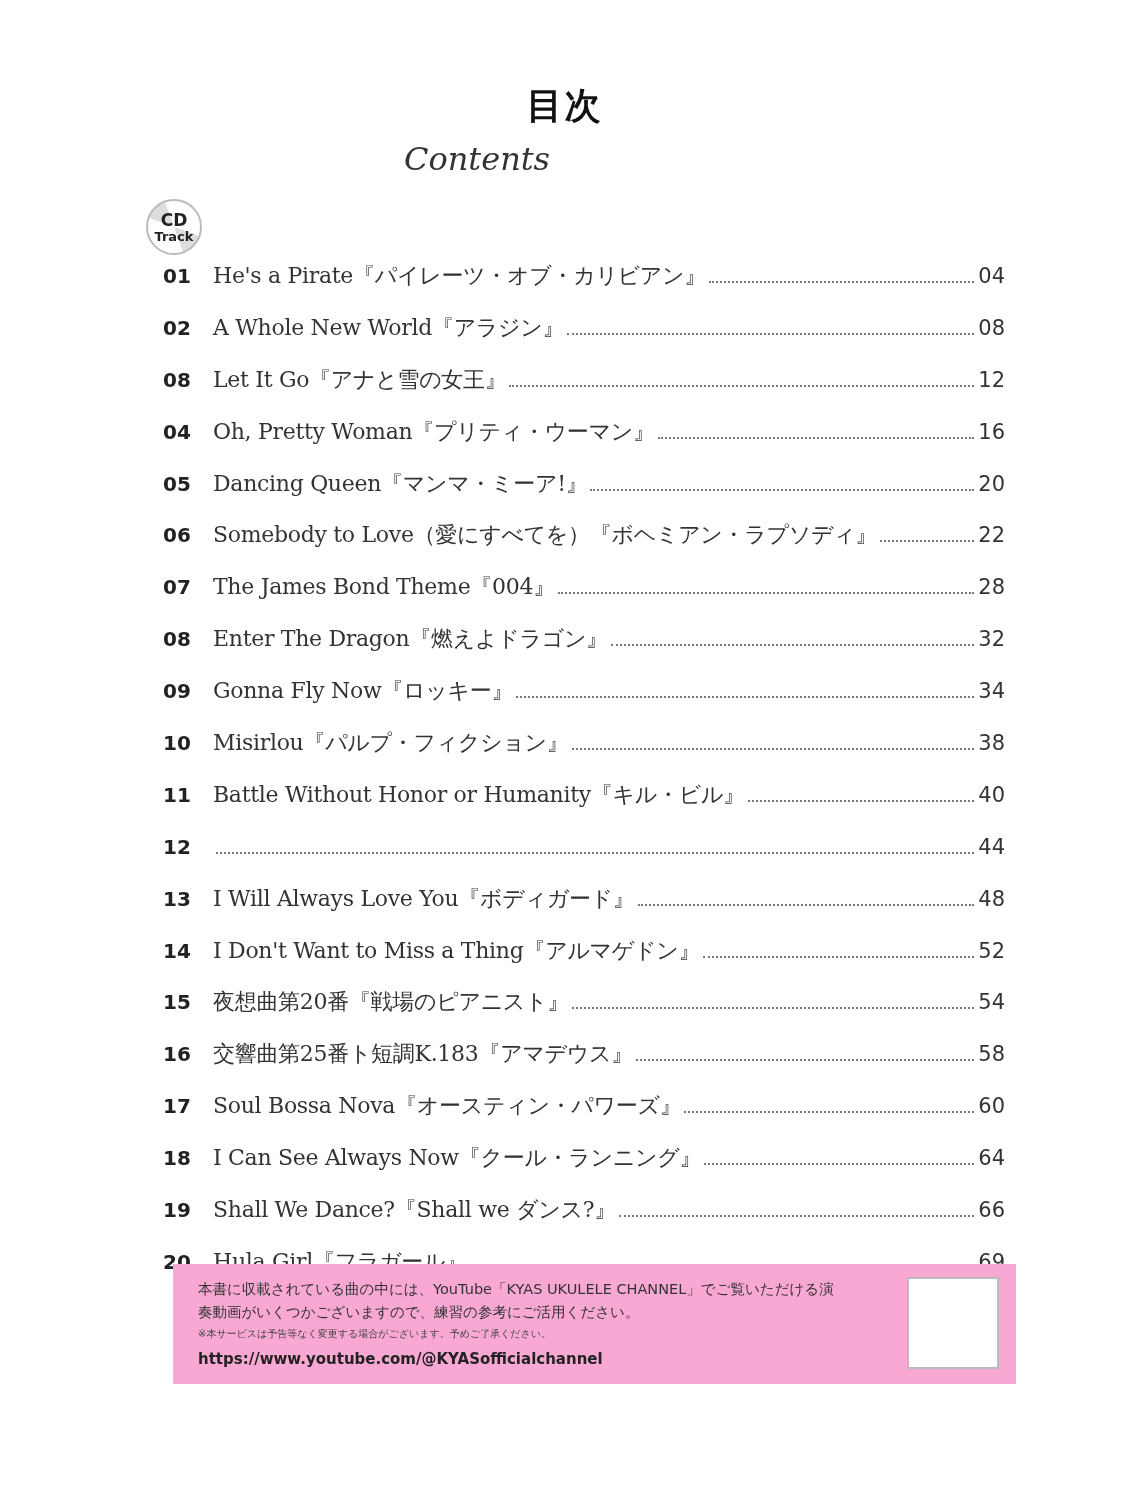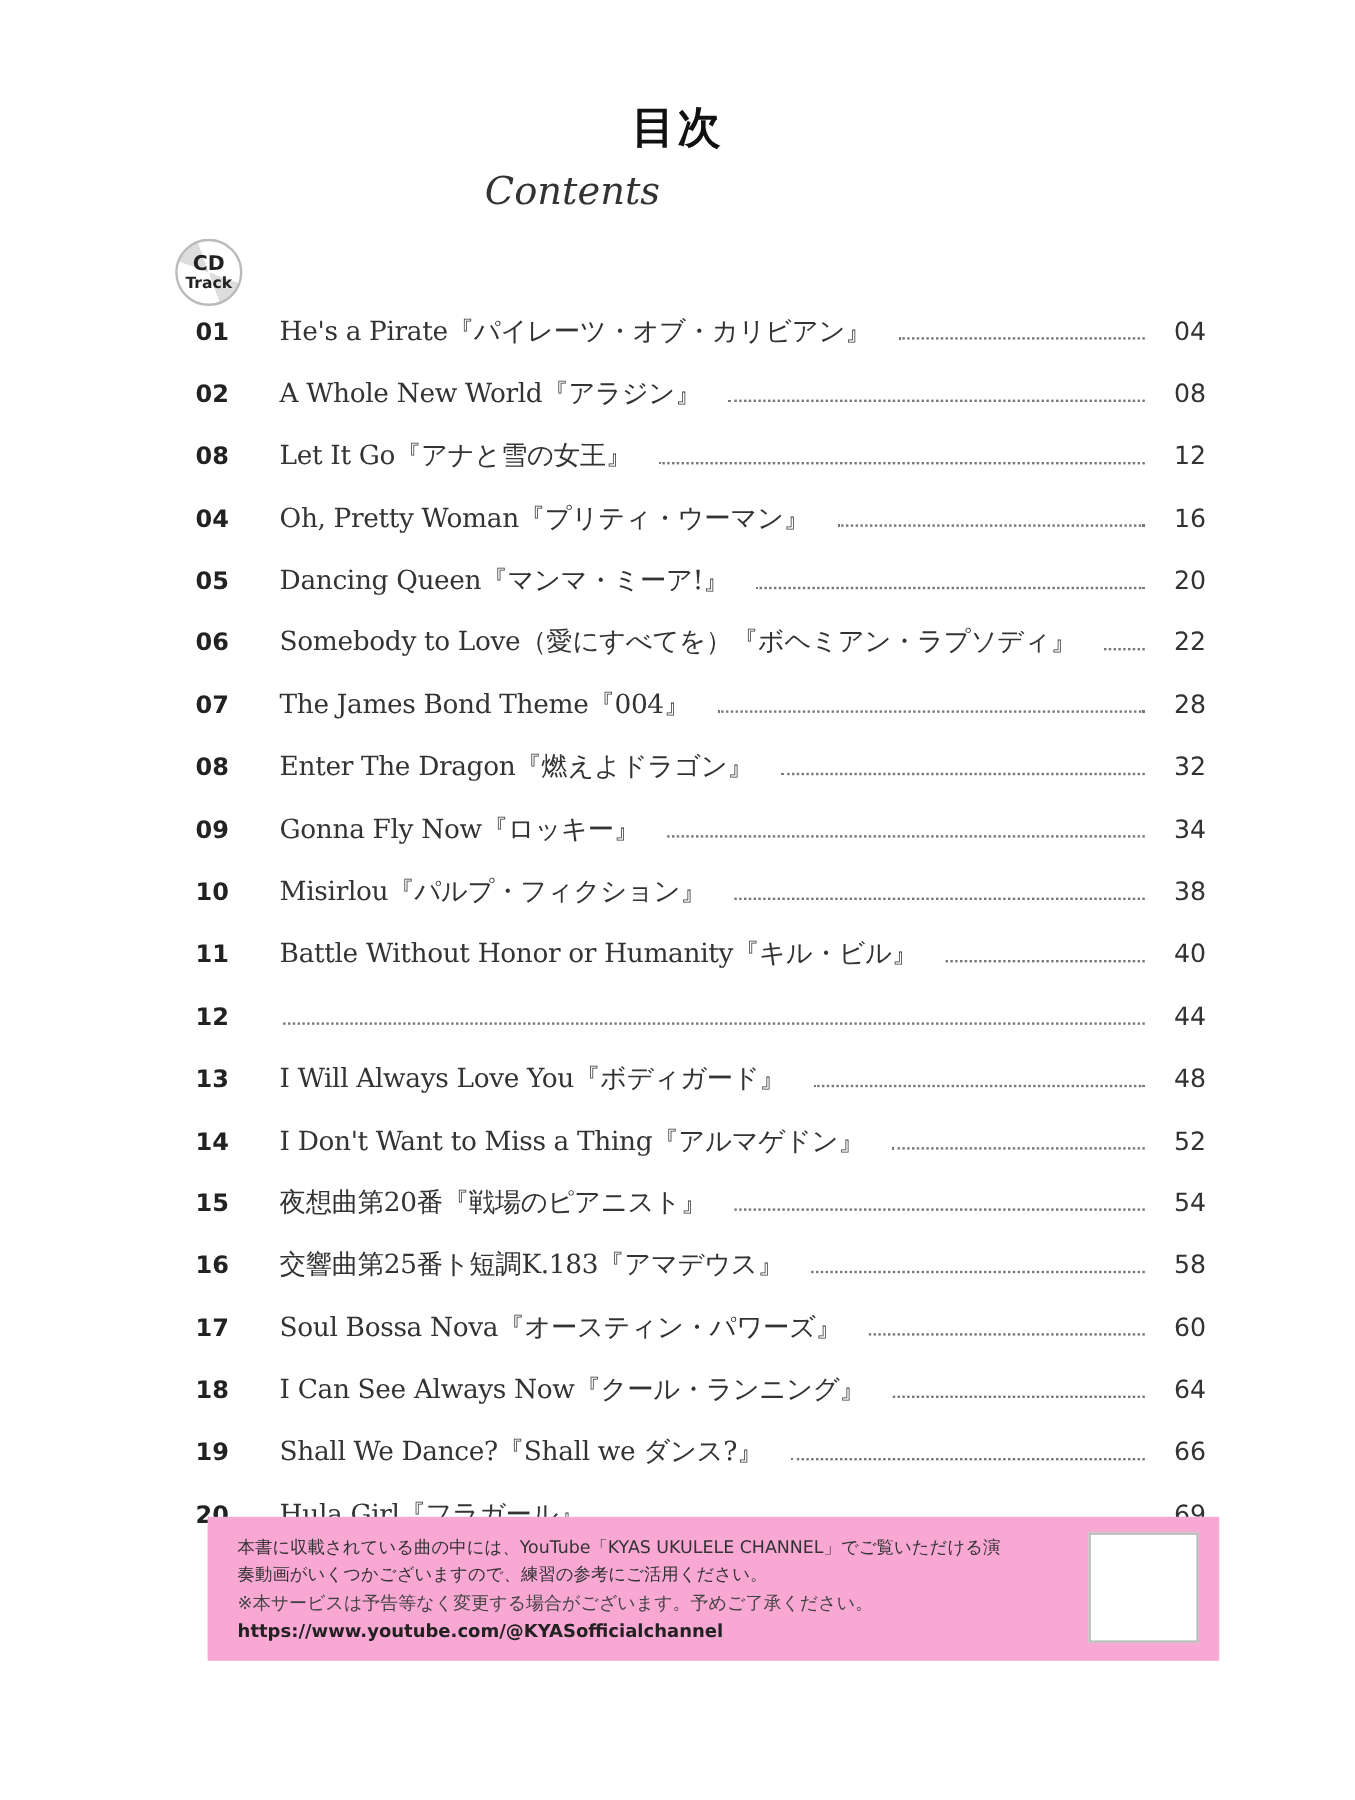--- a/index.html
+++ b/index.html
@@ -23,21 +23,21 @@
     background: conic-gradient(#fff 0deg 110deg, #ddd 110deg 160deg, #fff 160deg 290deg, #ddd 290deg 340deg, #fff 340deg 360deg);
     display: flex; flex-direction: column; align-items: center; justify-content: center;
     font-family: "DejaVu Sans", sans-serif; font-weight: bold; color: #222; line-height: 1;
   }
   .cd-badge .cd { font-size: 17px; }
   .cd-badge .track { font-size: 13px; margin-top: 1px; }
   .toc {
     position: absolute; left: 163px; top: 250px; width: 842px;
   }
   .row {
-    height: 51.9px; display: flex; align-items: center; position: relative; gap: 20px;
+    height: 51.9px; display: flex; align-items: center; position: relative;
   }
   .num {
     width: 50px; font-family: "DejaVu Sans", sans-serif; font-weight: bold;
     font-size: 20px; color: #222;
   }
   .name {
     font-family: "DejaVu Serif", serif; font-size: 22px; color: #333;
     white-space: nowrap; letter-spacing: -0.3px;
   }
   .dots {
@@ -52,21 +52,21 @@
     margin-left: 10px;
   }
   .notice .line1, .notice .line2 {
     position: absolute; left: 25px; font-family: "DejaVu Sans", sans-serif;
     font-size: 14.5px; color: #333; white-space: nowrap;
   }
   .notice .line1 { top: 16px; }
   .notice .line2 { top: 39px; }
   .notice .small {
     position: absolute; left: 25px; top: 63px; font-family: "DejaVu Sans", sans-serif;
-    font-size: 15px; color: #444; white-space: nowrap;
+    font-size: 10px; color: #444; white-space: nowrap;
   }
   .notice .url {
     position: absolute; left: 25px; top: 86px; font-family: "DejaVu Sans", sans-serif;
     font-weight: bold; font-size: 15px; color: #222; white-space: nowrap;
   }
   .qr {
     position: absolute; right: 17px; top: 13px; width: 92px; height: 92px;
     background: #fff; border: 2px solid #bbb; box-sizing: border-box;
   }
 </style>

